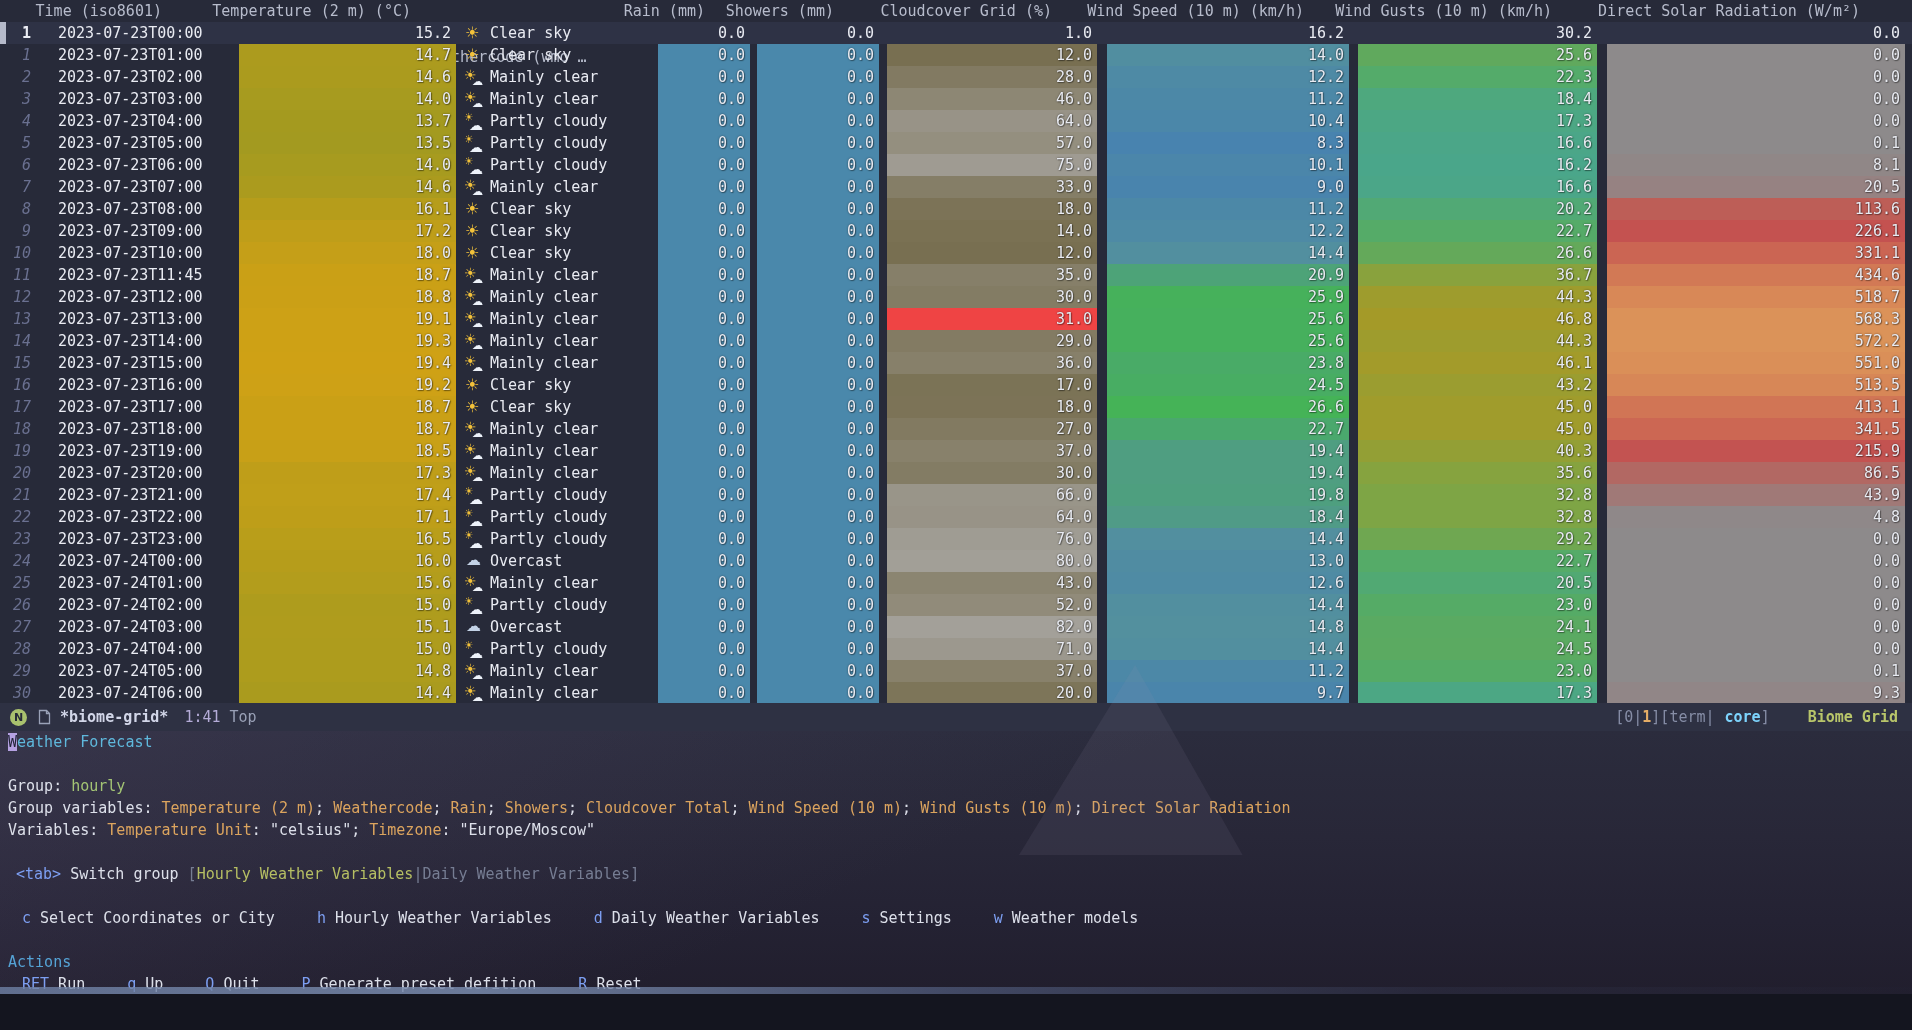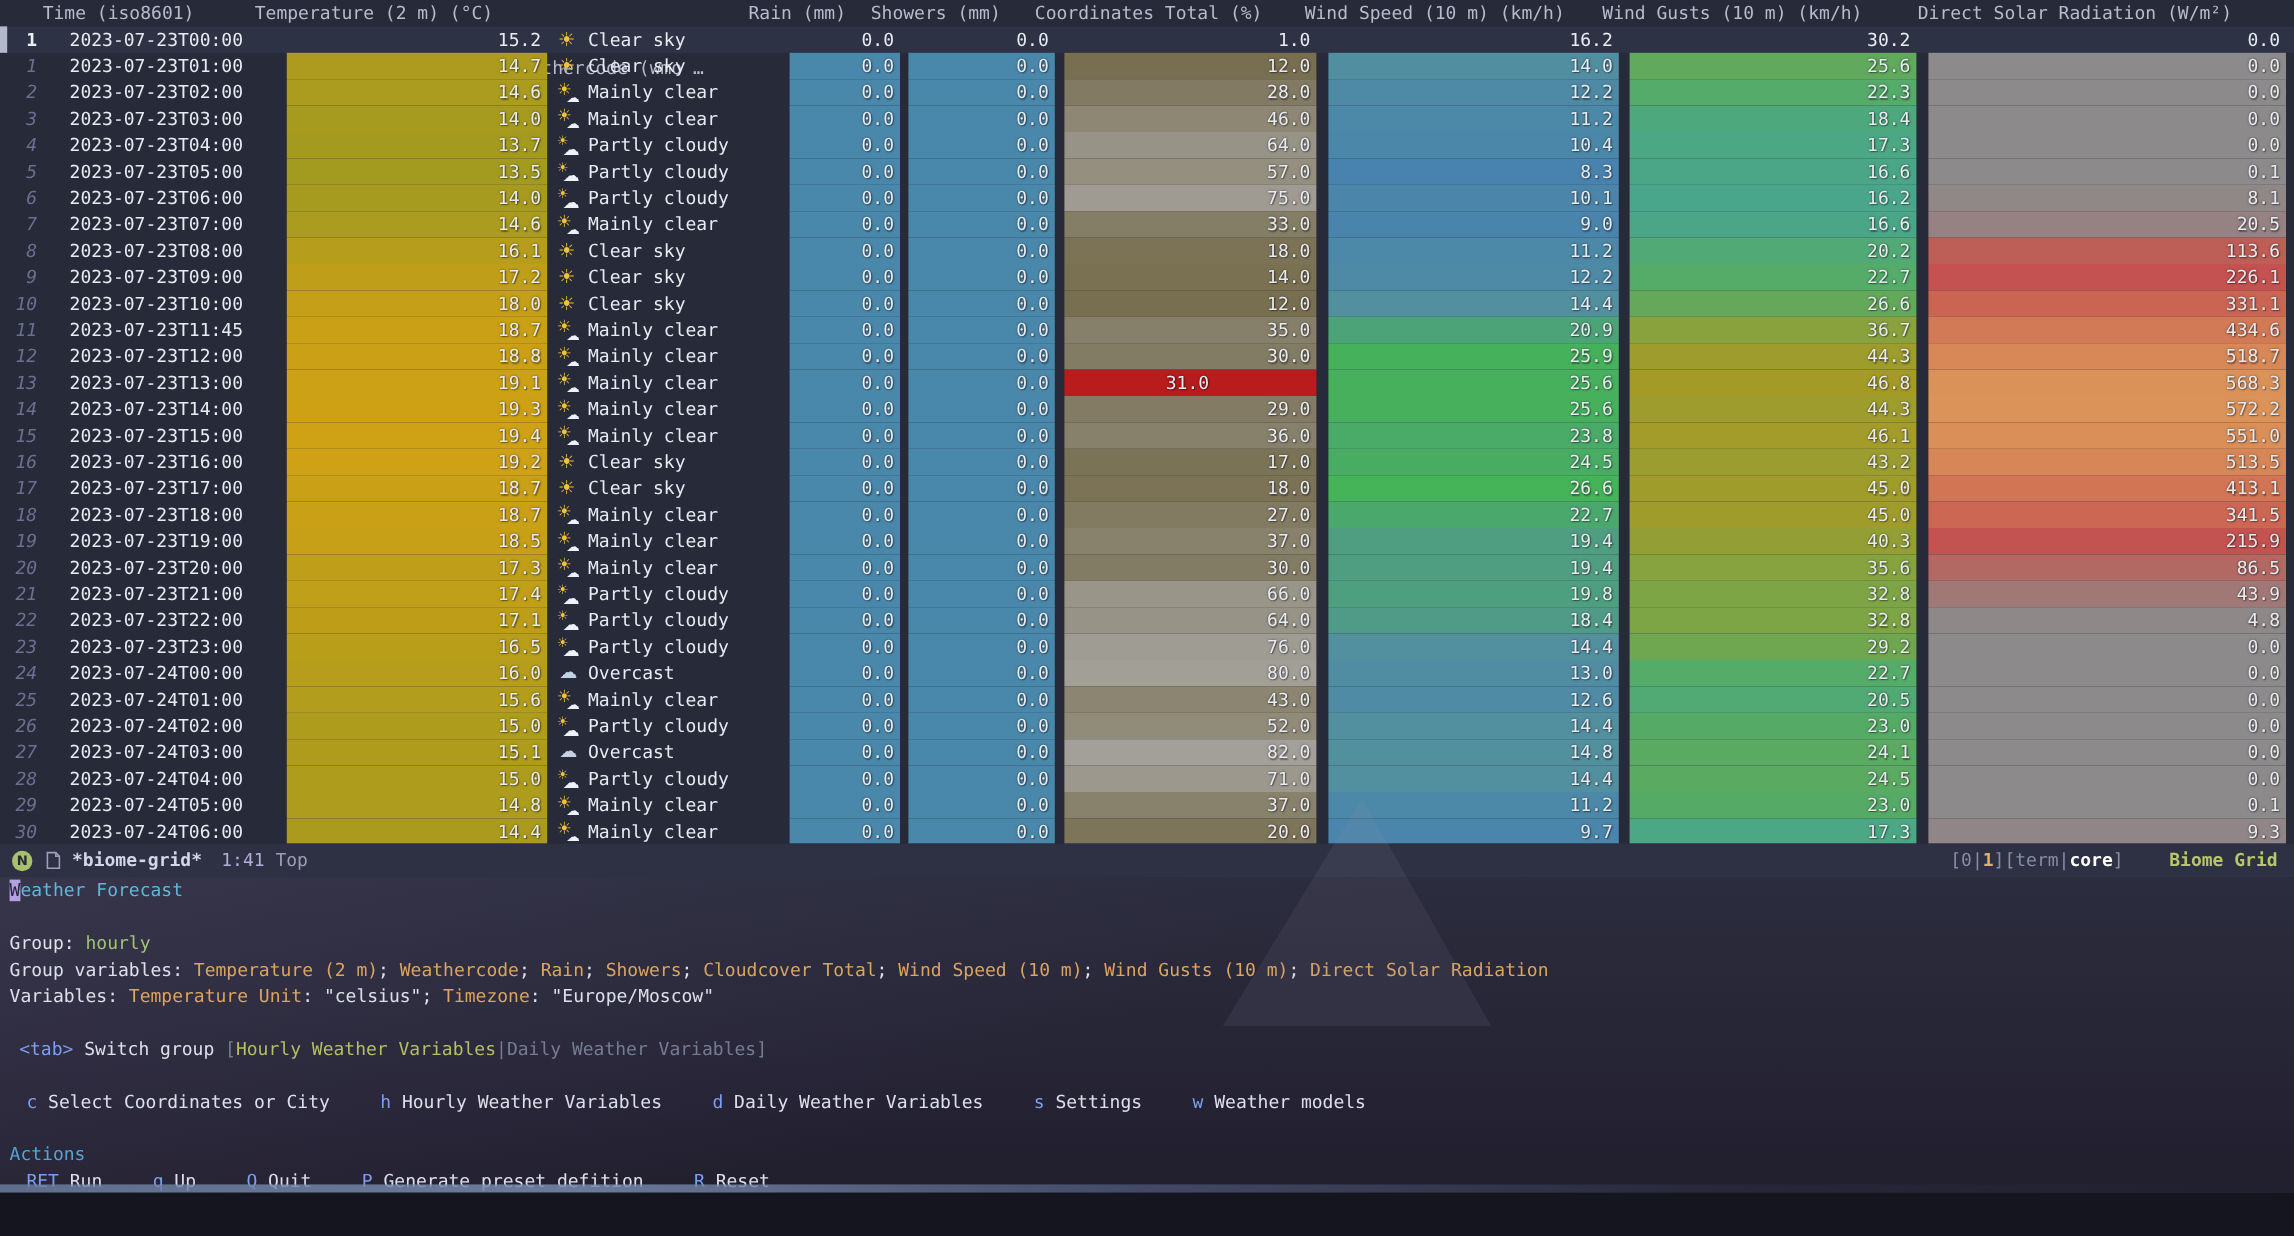--- a/index.html
+++ b/index.html
@@ -46,21 +46,21 @@
   .ml-badge{width:17px;height:17px;border-radius:50%;background:#a9c16e;color:#262a38;font-weight:bold;
             font-size:11px;display:flex;align-items:center;justify-content:center;margin-right:11px;
             font-family:"DejaVu Sans",sans-serif;}
   .ml-file{margin-right:9px;display:flex;align-items:center;}
   .ml-buf{font-weight:bold;color:#d2d6e8;margin-right:16px;}
   .ml-pos{color:#b5acd8;margin-right:9px;}
   .ml-scroll{color:#99a0b6;}
   .ml-right{margin-left:auto;display:flex;align-items:center;white-space:pre;}
   .ws-dim{color:#868da6;}
   .ws-active{color:#e5ad66;font-weight:bold;}
-  .ws-core{color:#ffffff;font-weight:bold;}
+  .ws-core{color:#7dd3fc;font-weight:bold;margin-left:10px;}
   .ml-mode{color:#b8c56a;font-weight:bold;margin-left:38px;}
 
   
   .info-win{position:absolute;top:731px;left:0;right:0;bottom:0;box-sizing:border-box;padding-left:8px;
             color:#dde0ea;background:
               linear-gradient(155deg, rgba(74,68,96,.38), rgba(30,26,44,0) 48%),
               linear-gradient(180deg,#2b2c3d 0%,#282738 40%,#242233 72%,#211e2d 100%);}
   .mountain{position:absolute;left:890px;top:-66px;width:430px;height:190px;pointer-events:none;
             background:rgba(156,152,175,.10);clip-path:polygon(30% 100%,57% 0,82% 100%);}
   .iline{height:22px;line-height:22px;white-space:pre;}
@@ -85,21 +85,21 @@
 
 <div class="screen">
 
   <div class="grid-win">
     <div class="thead">
         <div class="hcell w-time">Time (iso8601)</div>
         <div class="hcell w-temperature">Temperature (2 m) (°C)</div>
         <div class="hcell w-weathercode" style="text-align: left; margin-top: 46px;">Weathercode (wmo …</div>
         <div class="hcell w-rain">Rain (mm)</div>
         <div class="hcell w-showers">Showers (mm)</div>
-        <div class="hcell w-cloudcover">Coordinates Total (%)</div>
+        <div class="hcell w-cloudcover">Cloudcover Grid (%)</div>
         <div class="hcell w-windspeed">Wind Speed (10 m) (km/h)</div>
         <div class="hcell w-windgusts">Wind Gusts (10 m) (km/h)</div>
         <div class="hcell w-solar">Direct Solar Radiation (W/m²)</div>
       </div>
     <div>
         <div class="trow current">
           <div class="c-num">1</div>
           <div class="c-time">2023-07-23T00:00</div>
           <div class="cell w-temperature">15.2</div>
           <div class="cell w-weathercode">
@@ -333,21 +333,21 @@
           <div class="cell w-temperature colored" style="background: rgb(205, 161, 22);">19.1</div>
           <div class="cell w-weathercode">
             <span class="wicon ic-mainly">
               <span class="sun">☀</span>
               <span class="cloud">☁</span>
             </span>
             <span>Mainly clear</span>
           </div>
           <div class="cell w-rain colored" style="background: rgb(74, 136, 171);">0.0</div>
           <div class="cell w-showers colored" style="background: rgb(74, 136, 171);">0.0</div>
-          <div class="cell w-cloudcover colored" style="background: #b91c1c; text-align: center;">31.0</div>
+          <div class="cell w-cloudcover colored" style="background: #ef4444;">31.0</div>
           <div class="cell w-windspeed colored" style="background: rgb(70, 176, 93);">25.6</div>
           <div class="cell w-windgusts colored" style="background: rgb(164, 154, 40);">46.8</div>
           <div class="cell w-solar colored" style="background: rgb(219, 146, 89);">568.3</div>
         </div>
         <div class="trow">
           <div class="c-num">14</div>
           <div class="c-time">2023-07-23T14:00</div>
           <div class="cell w-temperature colored" style="background: rgb(206, 161, 21);">19.3</div>
           <div class="cell w-weathercode">
             <span class="wicon ic-mainly">

